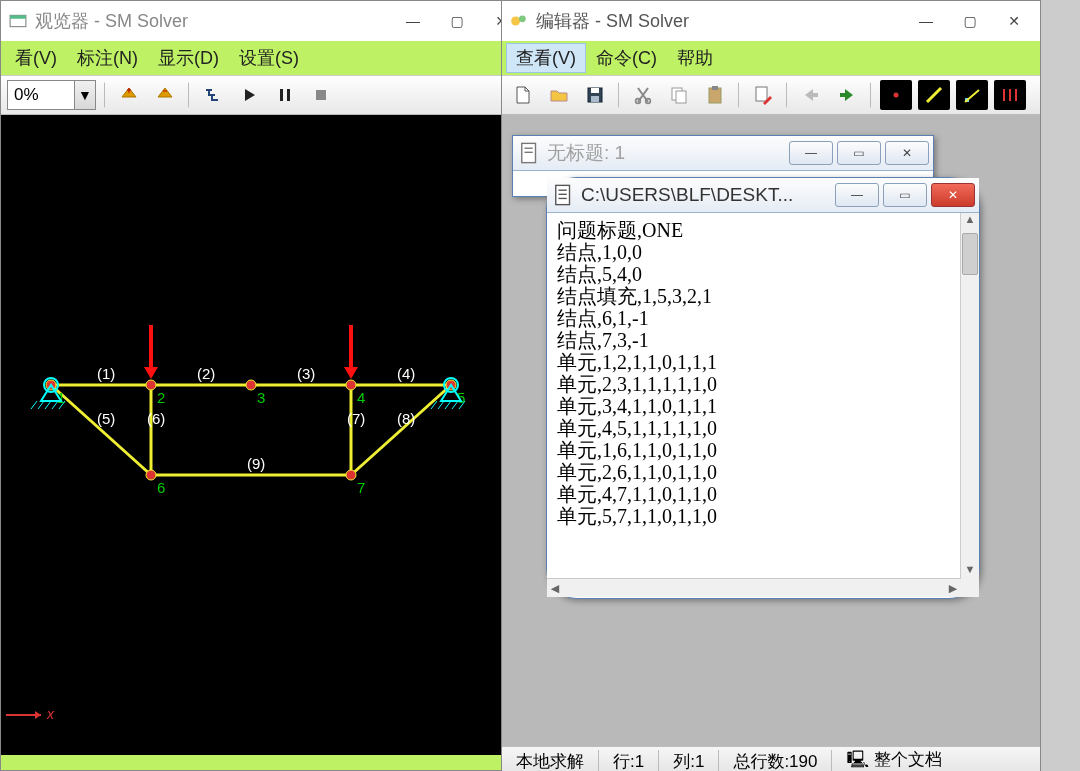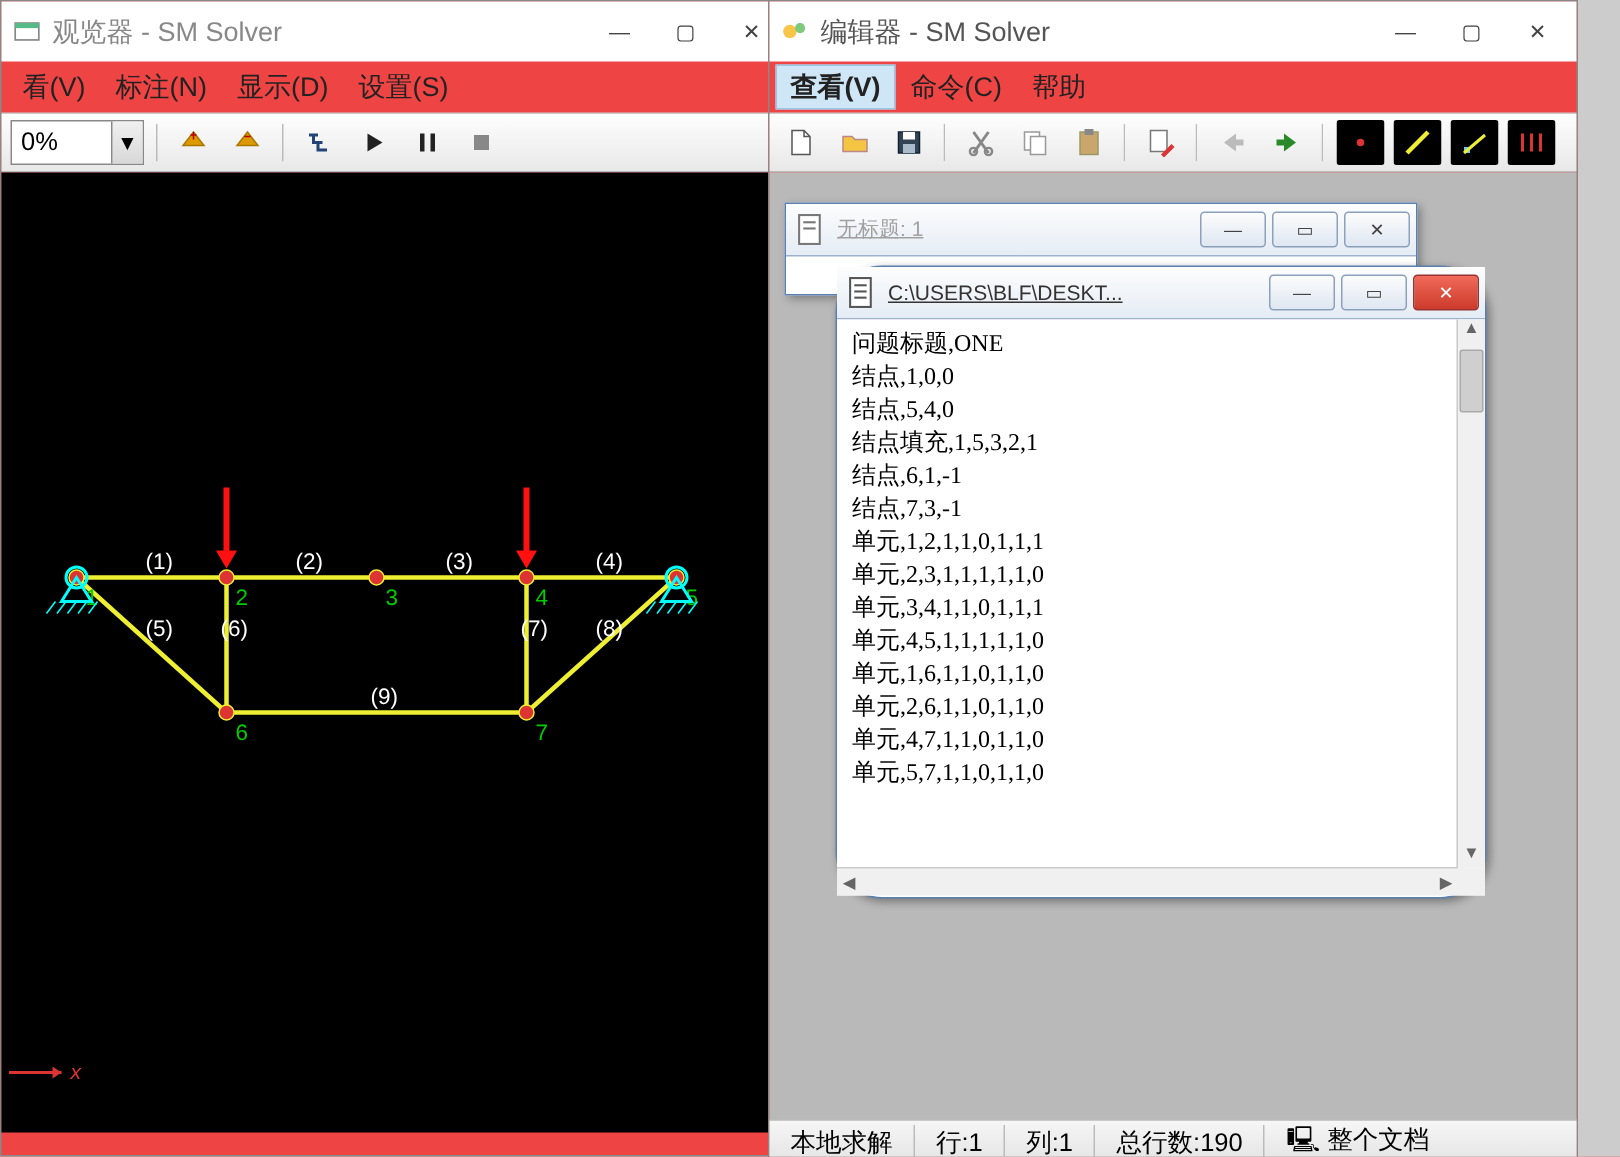--- a/index.html
+++ b/index.html
@@ -1,50 +1,50 @@
 <!DOCTYPE html>
 <html><head>
 <meta charset="utf-8">
 <style>
   html,body{margin:0;padding:0;font-family:"Microsoft YaHei",Tahoma,sans-serif;font-size:14px;background:#ccc;}
   body{width:1080px;height:771px;overflow:hidden;position:relative;}
-  .window{position:absolute;background:#ef4444;border:1px solid #888;box-sizing:border-box;}
+  .window{position:absolute;background:#bef264;border:1px solid #888;box-sizing:border-box;}
   .titlebar{display:flex;align-items:center;height:40px;padding:0 4px 0 8px;background:#fff;white-space:nowrap;}
   .titlebar .ticon{width:18px;height:18px;margin-right:8px;display:flex;align-items:center;justify-content:center;}
   .titlebar .ttext{flex:1;font-size:18px;color:#555;}
   .wbtns{display:flex;}
   .wbtn{width:44px;height:30px;display:flex;align-items:center;justify-content:center;font-size:14px;color:#444;}
   .menubar{display:flex;align-items:center;height:34px;padding:0 4px;font-size:18px;color:#222;gap:0;border-bottom:1px solid #ccc;}
   .menuitem{padding:3px 10px;}
-  .menuitem.hl{background:#cfe6f7;border:1px solid #9ac6e6;padding:2px 9px;font-weight:bold;}
+  .menuitem.hl{background:#cfe6f7;border:1px solid #9ac6e6;padding:2px 9px;}
   .toolbar{display:flex;align-items:center;height:38px;padding:0 6px;gap:6px;background:linear-gradient(#fefefe,#e8e8e8);border-bottom:1px solid #bbb;}
   .tool{width:28px;height:28px;display:flex;align-items:center;justify-content:center;border:1px solid transparent;border-radius:2px;}
   .tool.sep{width:0;height:24px;border-left:1px solid #bbb;margin:0 2px;}
   .tool svg{width:20px;height:20px;}
   .tool.dark{background:#000;width:30px;height:28px;}
   .left{left:0;top:0;width:528px;height:771px;}
-  .right{left:512px;top:0;width:540px;height:771px;}
+  .right{left:501px;top:0;width:540px;height:771px;}
   
   .left .titlebar .ttext{color:#888;}
   .zoomcombo{display:flex;align-items:center;border:1px solid #888;height:28px;background:#fff;}
   .zoomcombo .zval{width:54px;padding:0 6px;font-size:17px;}
   .zoomcombo .zbtn{width:20px;display:flex;align-items:center;justify-content:center;background:linear-gradient(#f0f0f0,#d8d8d8);border-left:1px solid #888;height:100%;}
   .left .canvas{background:#000;width:100%;height:640px;position:relative;}
   
   .right .workspace{position:relative;background:#b9b9b9;height:660px;}
   .doc{position:absolute;background:#fff;border:1px solid #5a7fb0;box-shadow:2px 2px 6px rgba(0,0,0,.35);}
   .doc .dtb{height:34px;display:flex;align-items:center;background:linear-gradient(#fdfdfd,#e5ecf5);border-bottom:1px solid #9bb1cc;}
   .doc .dtb .dicon{width:22px;height:22px;margin:0 6px;display:flex;align-items:center;justify-content:center;}
-  .doc .dtb .dtitle{flex:1;font-size:14px;color:#333;white-space:nowrap;overflow:hidden;text-overflow:ellipsis;text-decoration:underline;}
+  .doc .dtb .dtitle{flex:1;font-size:19px;color:#333;white-space:nowrap;overflow:hidden;text-overflow:ellipsis;}
   .doc .dtb.dim .dtitle{color:#a0a0a0;}
   .doc .dcbtns{display:flex;gap:4px;padding-right:4px;}
   .doc .dcbtn{width:42px;height:22px;border:1px solid #8aa0bb;border-radius:3px;background:linear-gradient(#fcfcfc,#dfe7f2);display:flex;align-items:center;justify-content:center;font-size:12px;color:#444;}
   .doc .dcbtn.red{background:linear-gradient(#f16a5a,#cc3b2b);border-color:#933;color:#fff;}
   .doc .body{position:relative;background:#fff;}
-  .doc .body .textarea{font-family:SimSun,serif;font-size:16px;line-height:22px;padding:6px 10px;white-space:pre;color:#000;height:310px;overflow:hidden;}
+  .doc .body .textarea{font-family:SimSun,serif;font-size:20px;line-height:22px;padding:6px 10px;white-space:pre;color:#000;height:310px;overflow:hidden;}
   .doc .vscroll{position:absolute;right:0;top:0;bottom:18px;width:18px;background:#f0f0f0;border-left:1px solid #ccc;display:flex;flex-direction:column;align-items:center;justify-content:space-between;}
   .doc .vscroll .arr{height:16px;font-size:11px;color:#666;}
   .doc .vscroll .thumb{width:14px;background:#cfcfcf;border:1px solid #aaa;border-radius:2px;}
   .doc .hscroll{position:absolute;left:0;right:18px;bottom:0;height:18px;background:#f0f0f0;border-top:1px solid #ccc;display:flex;align-items:center;justify-content:space-between;}
   .doc .hscroll .arr{width:16px;text-align:center;font-size:11px;color:#666;}
   .doc .grip{position:absolute;right:0;bottom:0;width:18px;height:18px;background:#f0f0f0;}
   .statusbar{position:absolute;left:0;right:0;bottom:0;height:28px;display:flex;align-items:center;background:linear-gradient(#f6f6f6,#e4e4e4);border-top:1px solid #bbb;font-size:17px;}
   .statusbar .cell{padding:0 14px;border-right:1px solid #bbb;white-space:nowrap;}
   .statusbar .cell:last-child{border-right:none;}
 </style>

